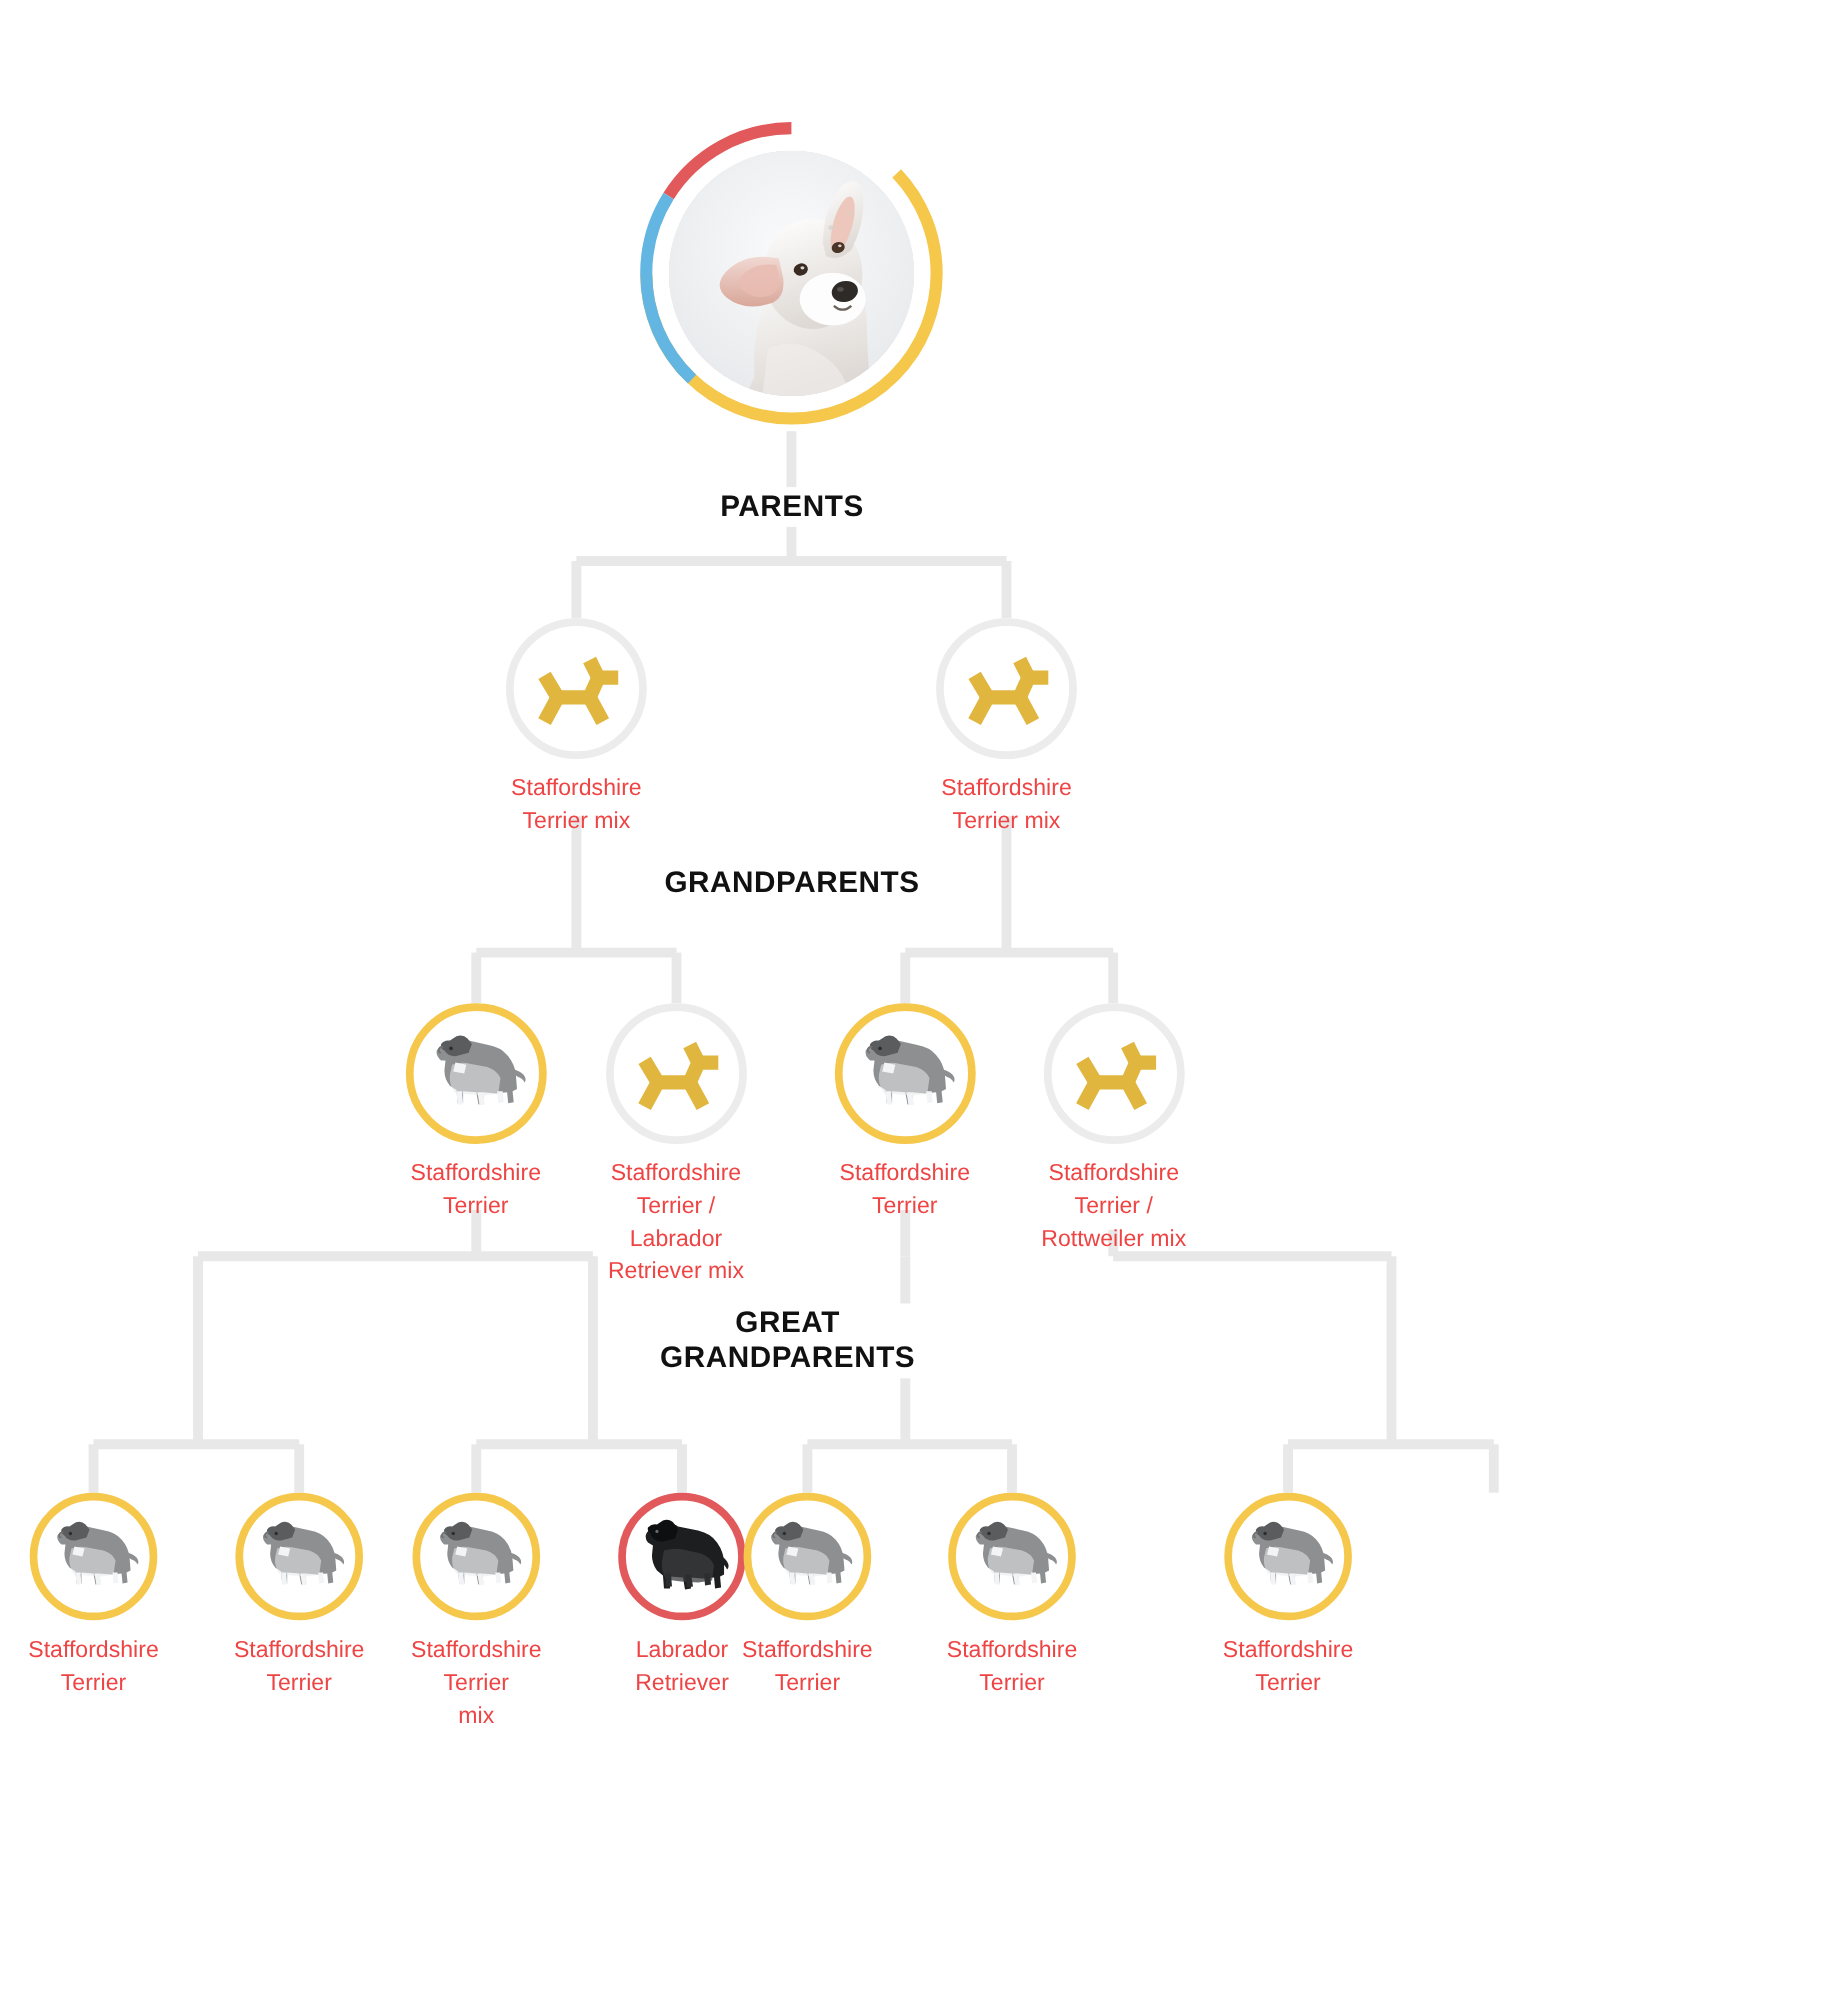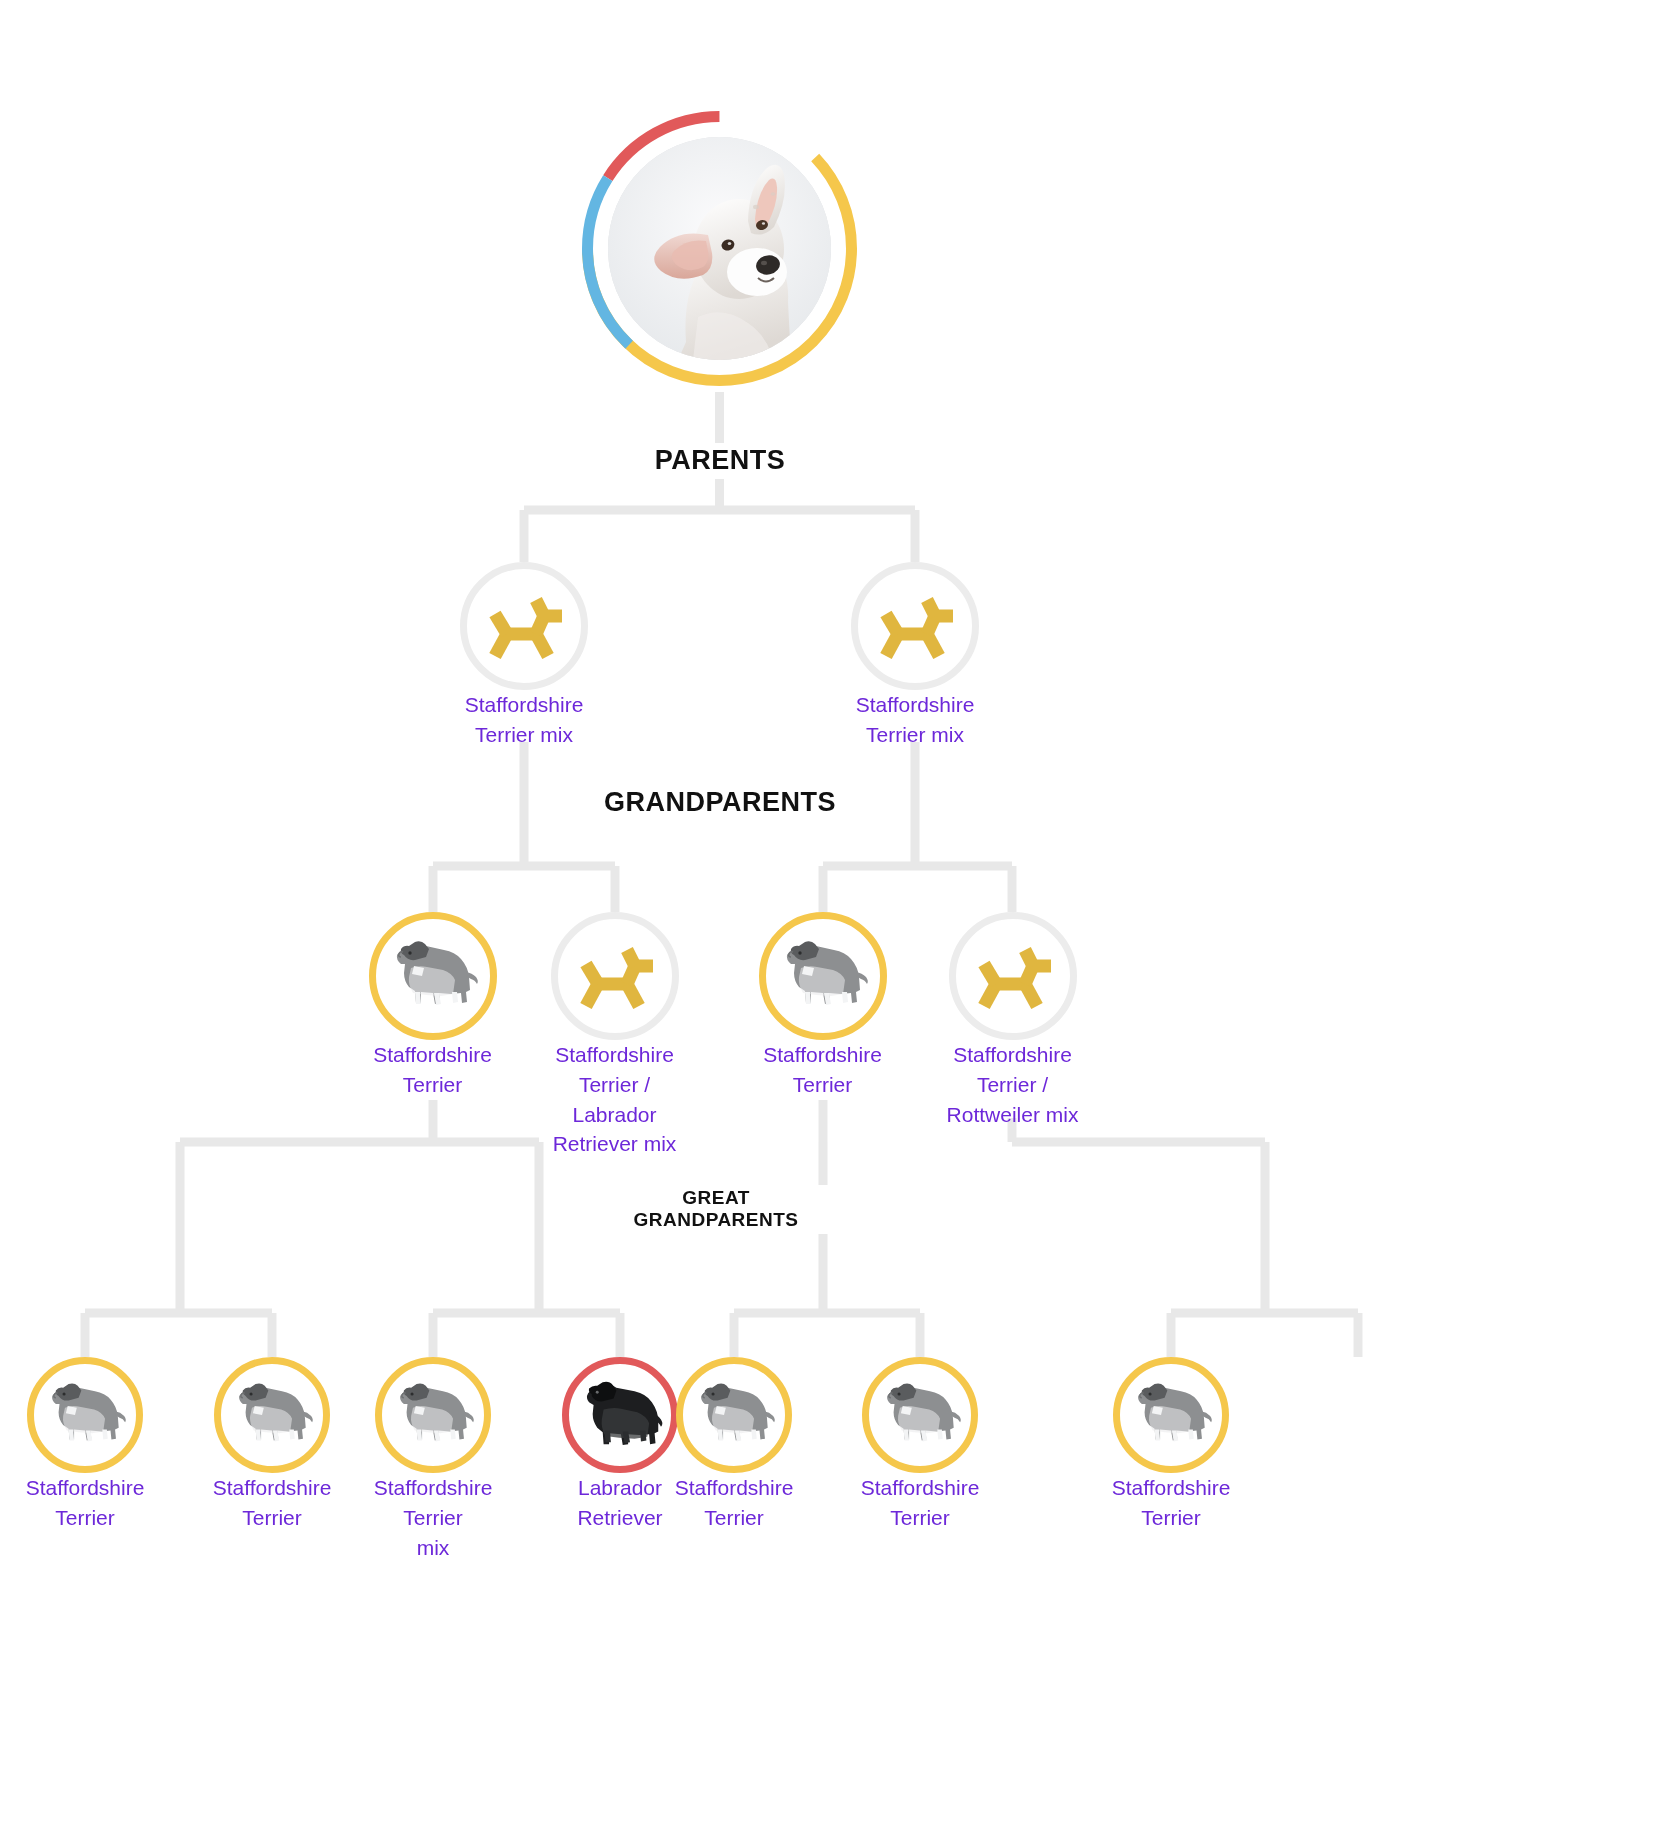--- a/index.html
+++ b/index.html
@@ -68,21 +68,22 @@
     position: relative;
     margin: 0 auto;
     border-radius: 50%;
     background: #ffffff;
     display: flex;
     align-items: center;
     justify-content: center;
     overflow: hidden;
   }
   .node .label {
-    color: #6d28d9;
+    margin-top: 12px;
+    color: #ef4444;
     line-height: 1.42;
     white-space: pre-line;
     font-weight: 400;
   }
 
   
   .gen-parent .disc   { width: 128px; height: 128px; border: 7px solid #ececec; }
   .gen-parent .label  { font-size: 21px; }
   .gen-parent         { width: 230px; }
 
@@ -215,21 +216,21 @@
 
         <path d="M90 180 Q115 168 140 186 Q160 200 165 223 L85 223 Z" fill="#f2efec" opacity="0.6"></path>
       </svg>
     </div>
   </div>
 
   <div class="gen-heading" style="left:619px; top:443px; width:202px; font-size:27px;">PARENTS</div>
 
   <div class="gen-heading" style="left:583px; top:785px; width:274px; font-size:27px;">GRANDPARENTS</div>
 
-  <div class="gen-heading" style="left:569px; top:1185px; width:294px; font-size:19px;">GREAT
+  <div class="gen-heading" style="left:569px; top:1185px; width:294px; font-size:27px;">GREAT
 GRANDPARENTS</div>
 
   <div class="node gen-parent ring-grey" style="left:409px; top:562px;">
     <div class="disc">
       <svg width="100" height="100" viewBox="0 0 100 100">
         <g stroke="#E0B63F" stroke-width="13" stroke-linecap="butt" fill="none">
           <path d="M21 80 L33 58"></path>
           <path d="M21 38 L33 58"></path>
           <path d="M33 58 L62 58"></path>
           <path d="M62 58 L74 80"></path>

